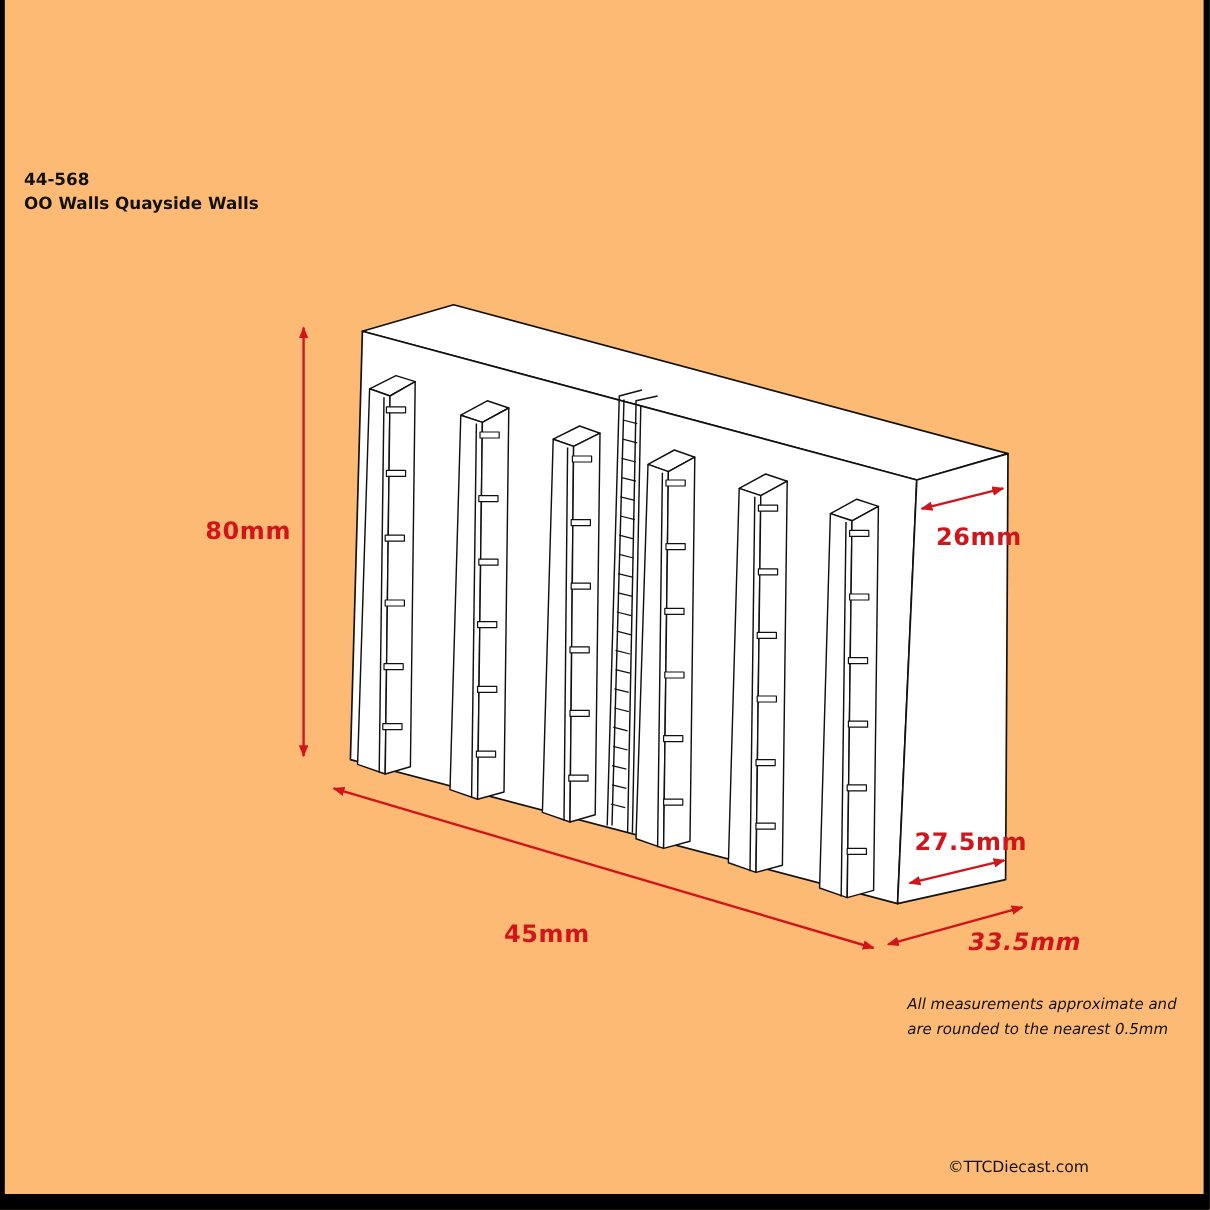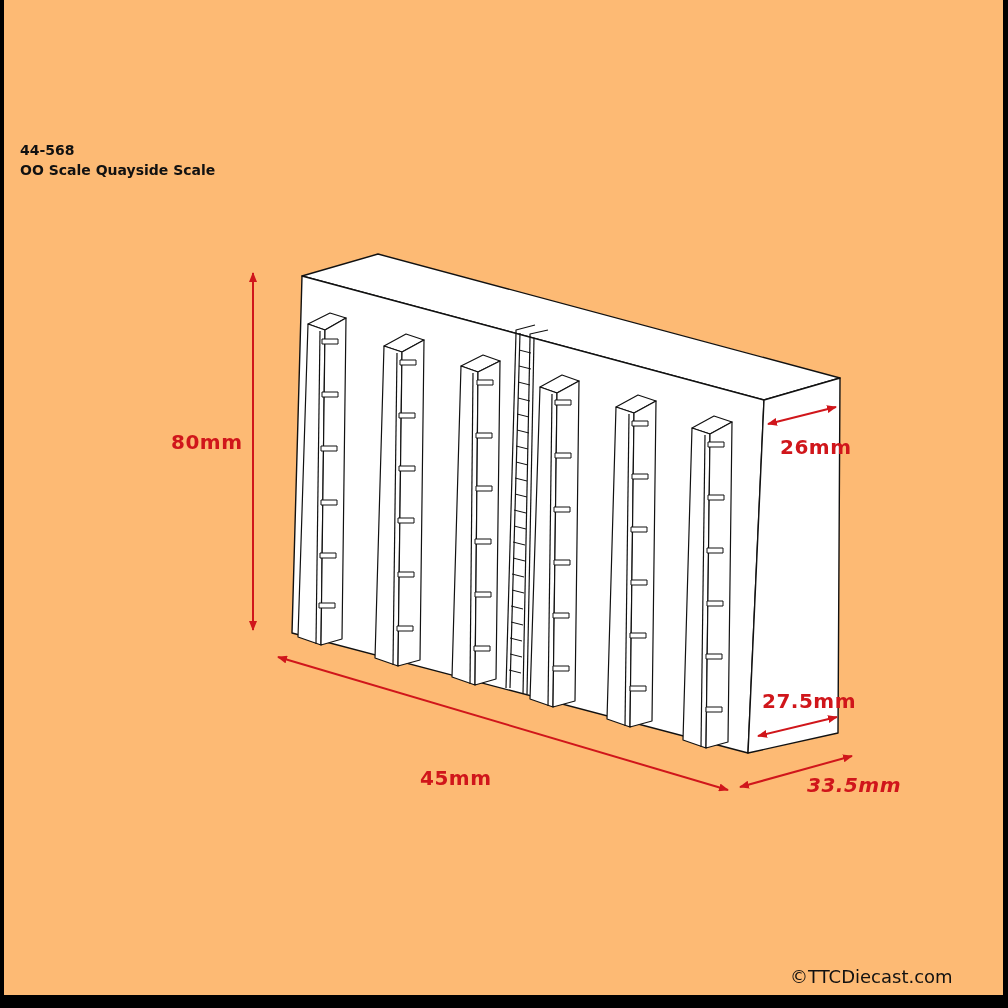--- a/index.html
+++ b/index.html
@@ -49,34 +49,34 @@
     font-style: italic;
     font-size: 12.5px;
     line-height: 21px;
     color: #111;
     white-space: nowrap;
   }
   .copyright {
     position: absolute;
     left: 786px; top: 966px;
     font-family: "DejaVu Sans", sans-serif;
-    font-size: 18px;
+    font-size: 13px;
     color: #111;
     white-space: nowrap;
   }
   svg#drawing { position: absolute; left: -4px; top: -4px; }
 </style>
 </head>
 <body>
 
 <div id="frame">
   <div id="canvas">
 
     <div id="product-code" class="title">44-568</div>
-    <div id="product-name" class="title">OO Scale Quayside Scale</div>
+    <div id="product-name" class="title">OO Walls Quayside Walls</div>
 
     <svg id="drawing" width="1008" height="1008" viewBox="0 0 1008 1008" xmlns="http://www.w3.org/2000/svg">
       <defs>
         <marker id="arrowhead" markerWidth="10" markerHeight="8" refX="9" refY="4" orient="auto-start-reverse" markerUnits="userSpaceOnUse">
           <path d="M0,0 L10,4 L0,8 Z" fill="#d0161b"></path>
         </marker>
       </defs>
 
       <g fill="#fff" stroke="#111" stroke-width="1.4" stroke-linejoin="round">
 
@@ -221,17 +221,19 @@
       </g>
     </svg>
 
     <div id="dim-height" class="dim">80mm</div>
     <div id="dim-depth-top" class="dim">26mm</div>
     <div id="dim-depth-bottom" class="dim">27.5mm</div>
     <div id="dim-length" class="dim">45mm</div>
     <div id="dim-base" class="dim">33.5mm</div>
 
     <div class="note">
+      <div>All measurements approximate and</div>
+      <div>are rounded to the nearest 0.5mm</div>
     </div>
 
     <div class="copyright">©TTCDiecast.com</div>
   </div>
 </div>
 
 </body></html>

